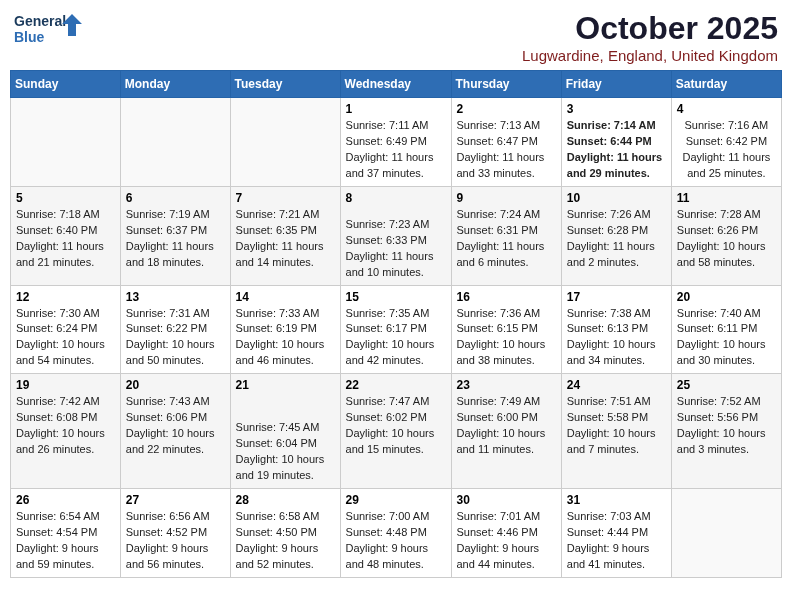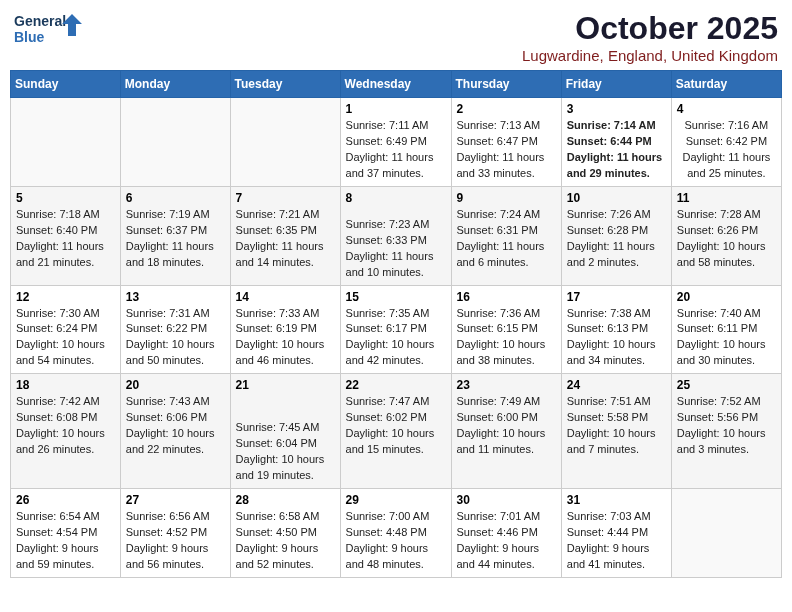--- a/index.html
+++ b/index.html
@@ -237,21 +237,21 @@
         <td>
           <span class="day-num">20</span>
           <div class="day-info" style="white-space: pre-line;">Sunrise: 7:40 AM
 Sunset: 6:11 PM
 Daylight: 10 hours
 and 30 minutes.</div>
         </td>
       </tr>
       <tr>
         <td>
-          <span class="day-num">18</span>
+          <span class="day-num">19</span>
           <div class="day-info" style="white-space: pre-line;">Sunrise: 7:42 AM
 Sunset: 6:08 PM
 Daylight: 10 hours
 and 26 minutes.</div>
         </td>
         <td>
           <span class="day-num">20</span>
           <div class="day-info" style="white-space: pre-line;">Sunrise: 7:43 AM
 Sunset: 6:06 PM
 Daylight: 10 hours

